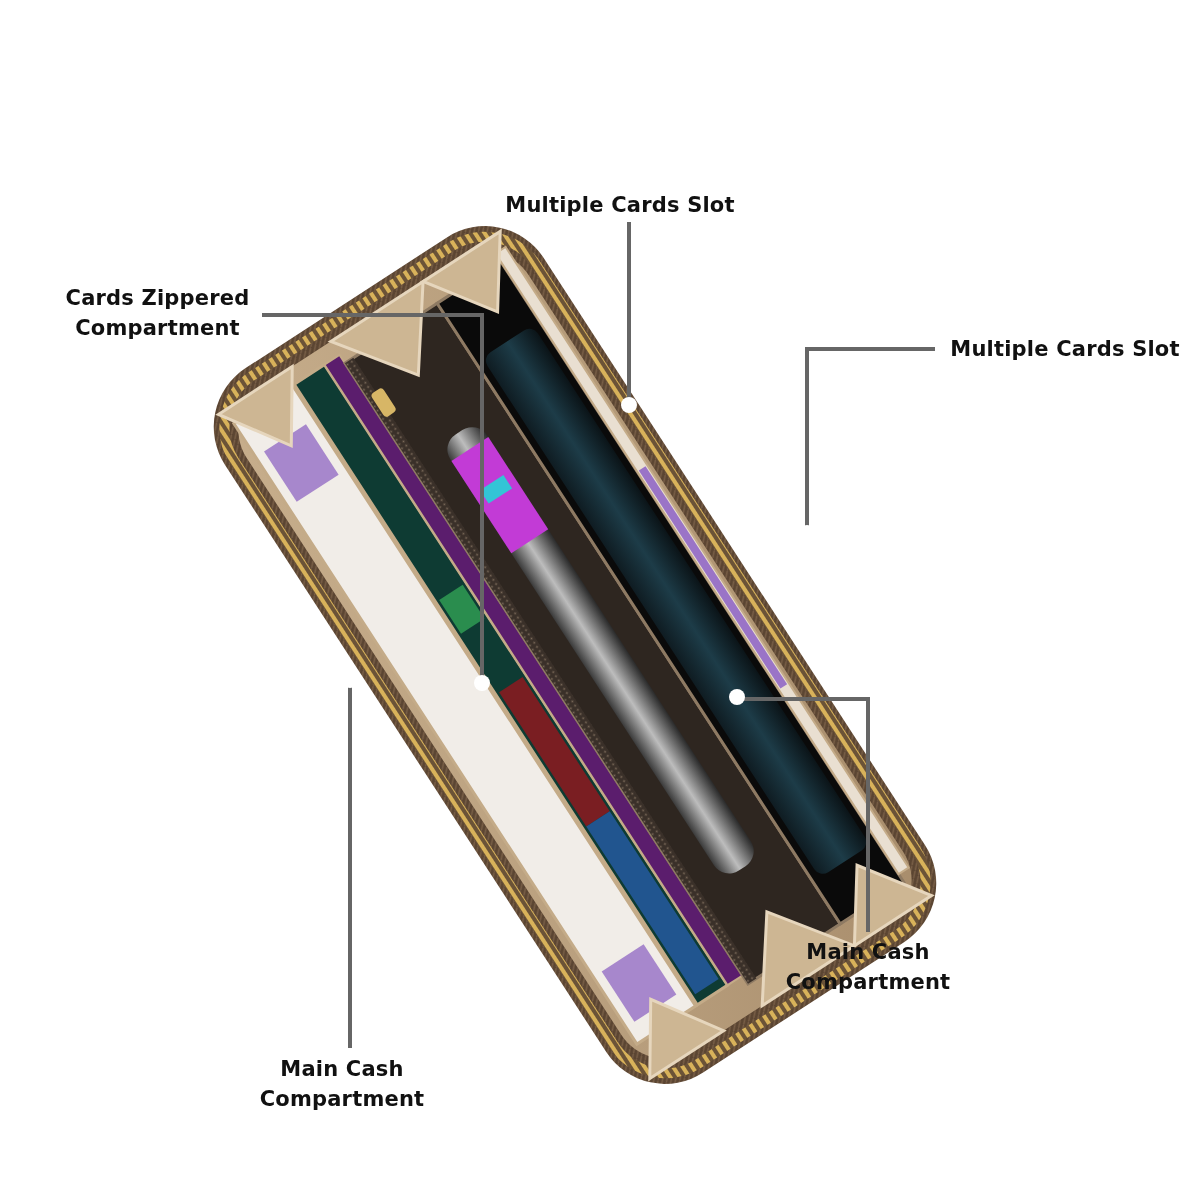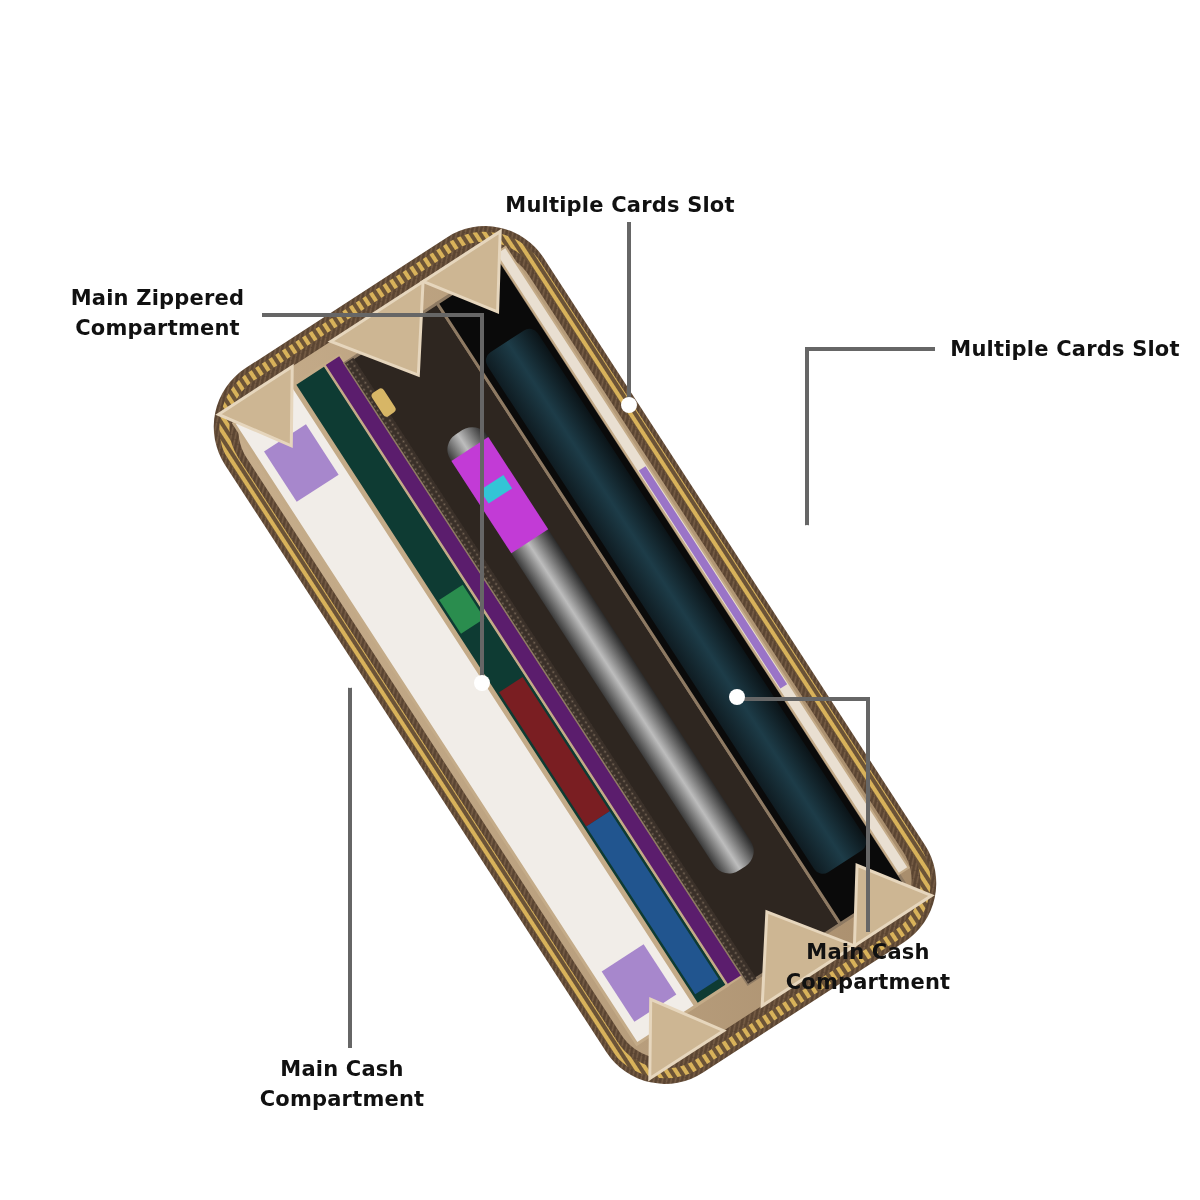--- a/index.html
+++ b/index.html
@@ -143,21 +143,21 @@
       <circle cx="737" cy="697" r="8"></circle>
       <circle cx="350" cy="680" r="8"></circle>
     </g>
   </svg>
 
   <div class="label" style="left:490px; top:190px; width:260px;">
     <span>Multiple Cards Slot</span>
   </div>
 
   <div class="label" style="left:50px; top:283px; width:215px;">
-    <span>Main Zippered</span>
+    <span>Cards Zippered</span>
     <span>Compartment</span>
   </div>
 
   <div class="label" style="left:940px; top:334px; width:250px;">
     <span>Multiple Cards Slot</span>
   </div>
 
   <div class="label" style="left:768px; top:937px; width:200px;">
     <span>Main Cash</span>
     <span>Compartment</span>

